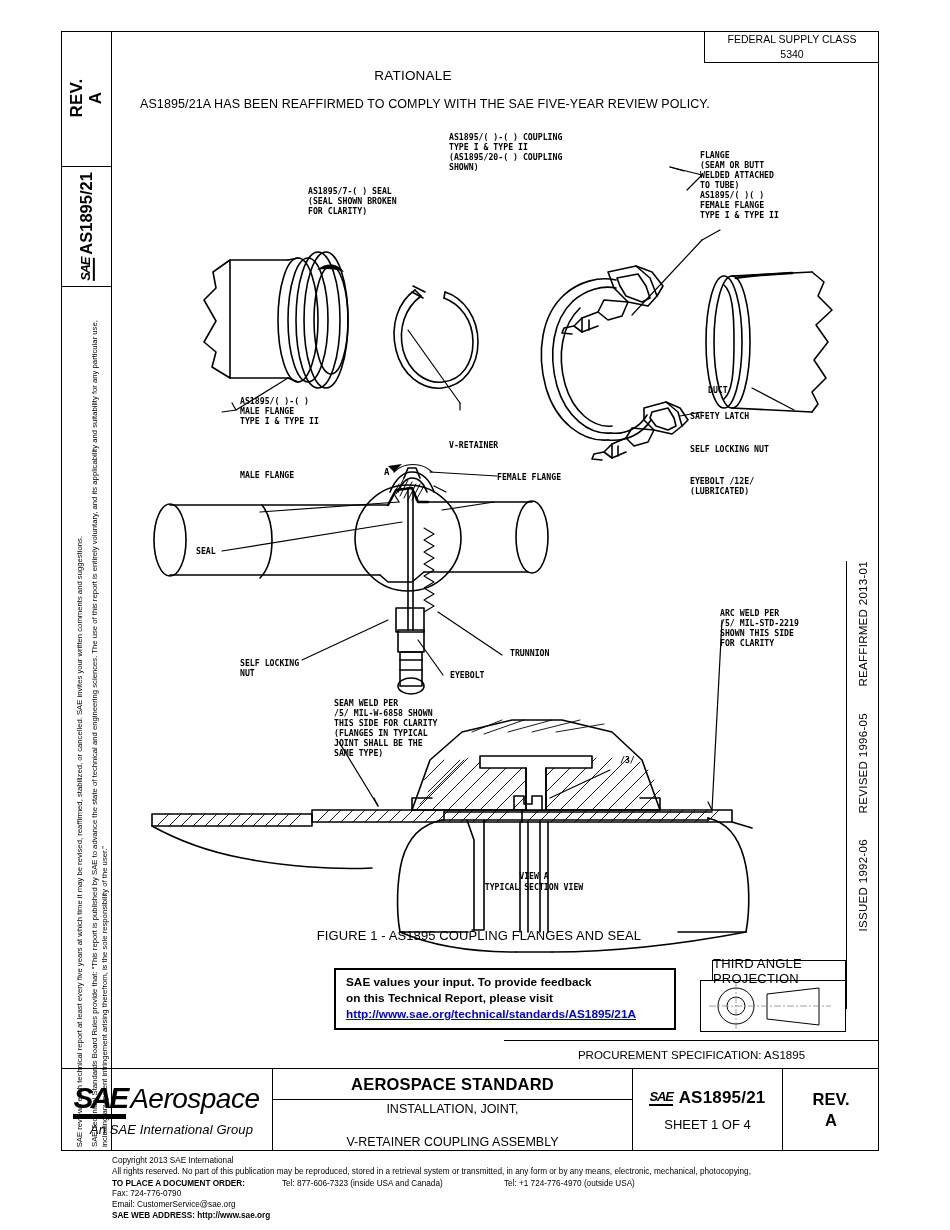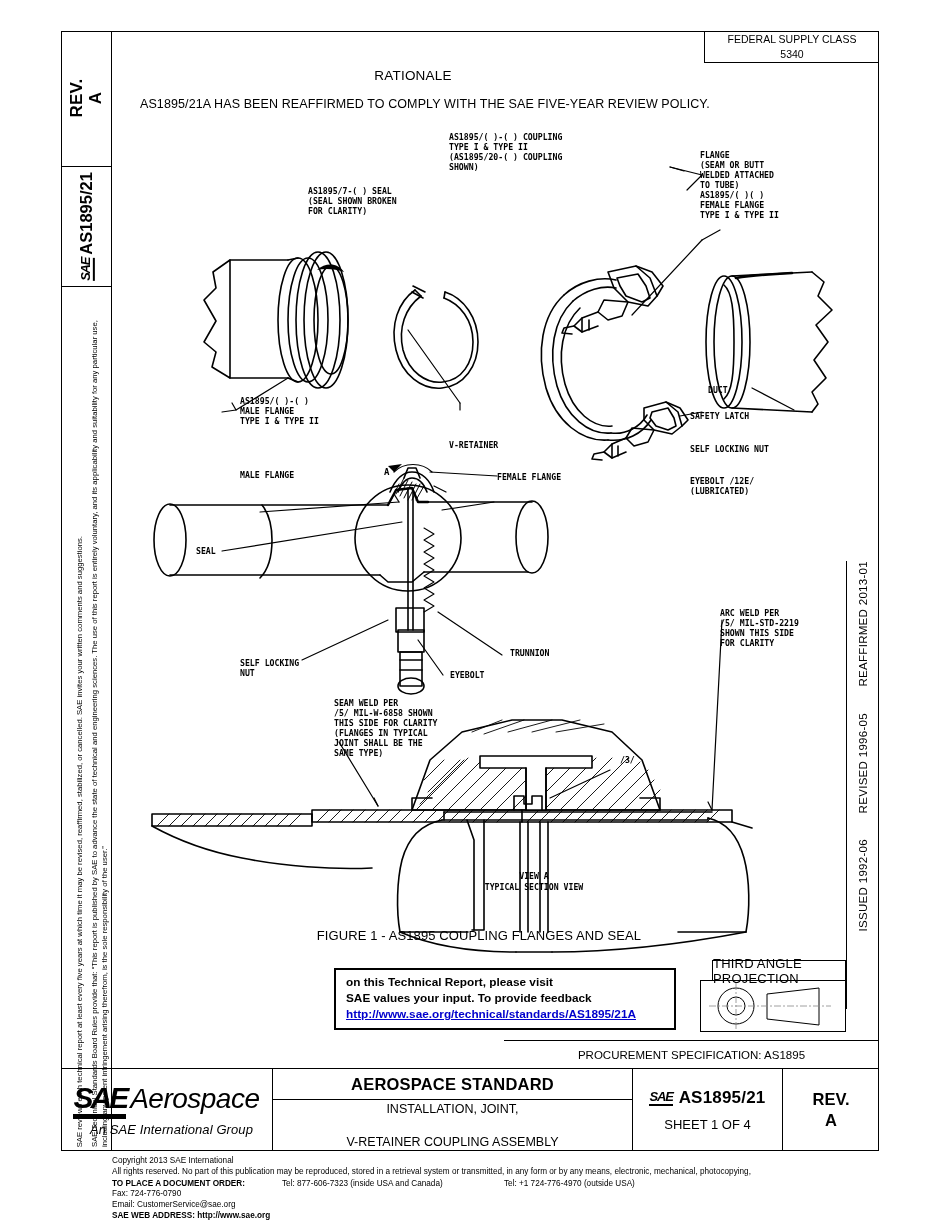--- a/index.html
+++ b/index.html
@@ -635,22 +635,22 @@
 
         <text x="422" y="759" text-anchor="middle">VIEW A</text>
         <text x="422" y="770" text-anchor="middle">TYPICAL SECTION VIEW</text>
       </g>
     </svg>
   </div>
 
   <div id="figure-caption" class="abs">FIGURE 1 - AS1895 COUPLING FLANGES AND SEAL</div>
 
   <div id="feedback-box" class="abs">
+    <div>SAE values your input. To provide feedback</div>
     <div>on this Technical Report, please visit</div>
-    <div>SAE values your input. To provide feedback</div>
     <div id="feedback-link">http://www.sae.org/technical/standards/AS1895/21A</div>
   </div>
 
   <div id="tap-box" class="abs">
     <div id="tap-title">THIRD ANGLE PROJECTION</div>
     <div id="tap-body">
       <svg width="144" height="50" viewBox="0 0 144 50">
         <g fill="none" stroke="#000" stroke-width="1">
           <circle cx="35" cy="25" r="18"></circle>
           <circle cx="35" cy="25" r="9"></circle>

